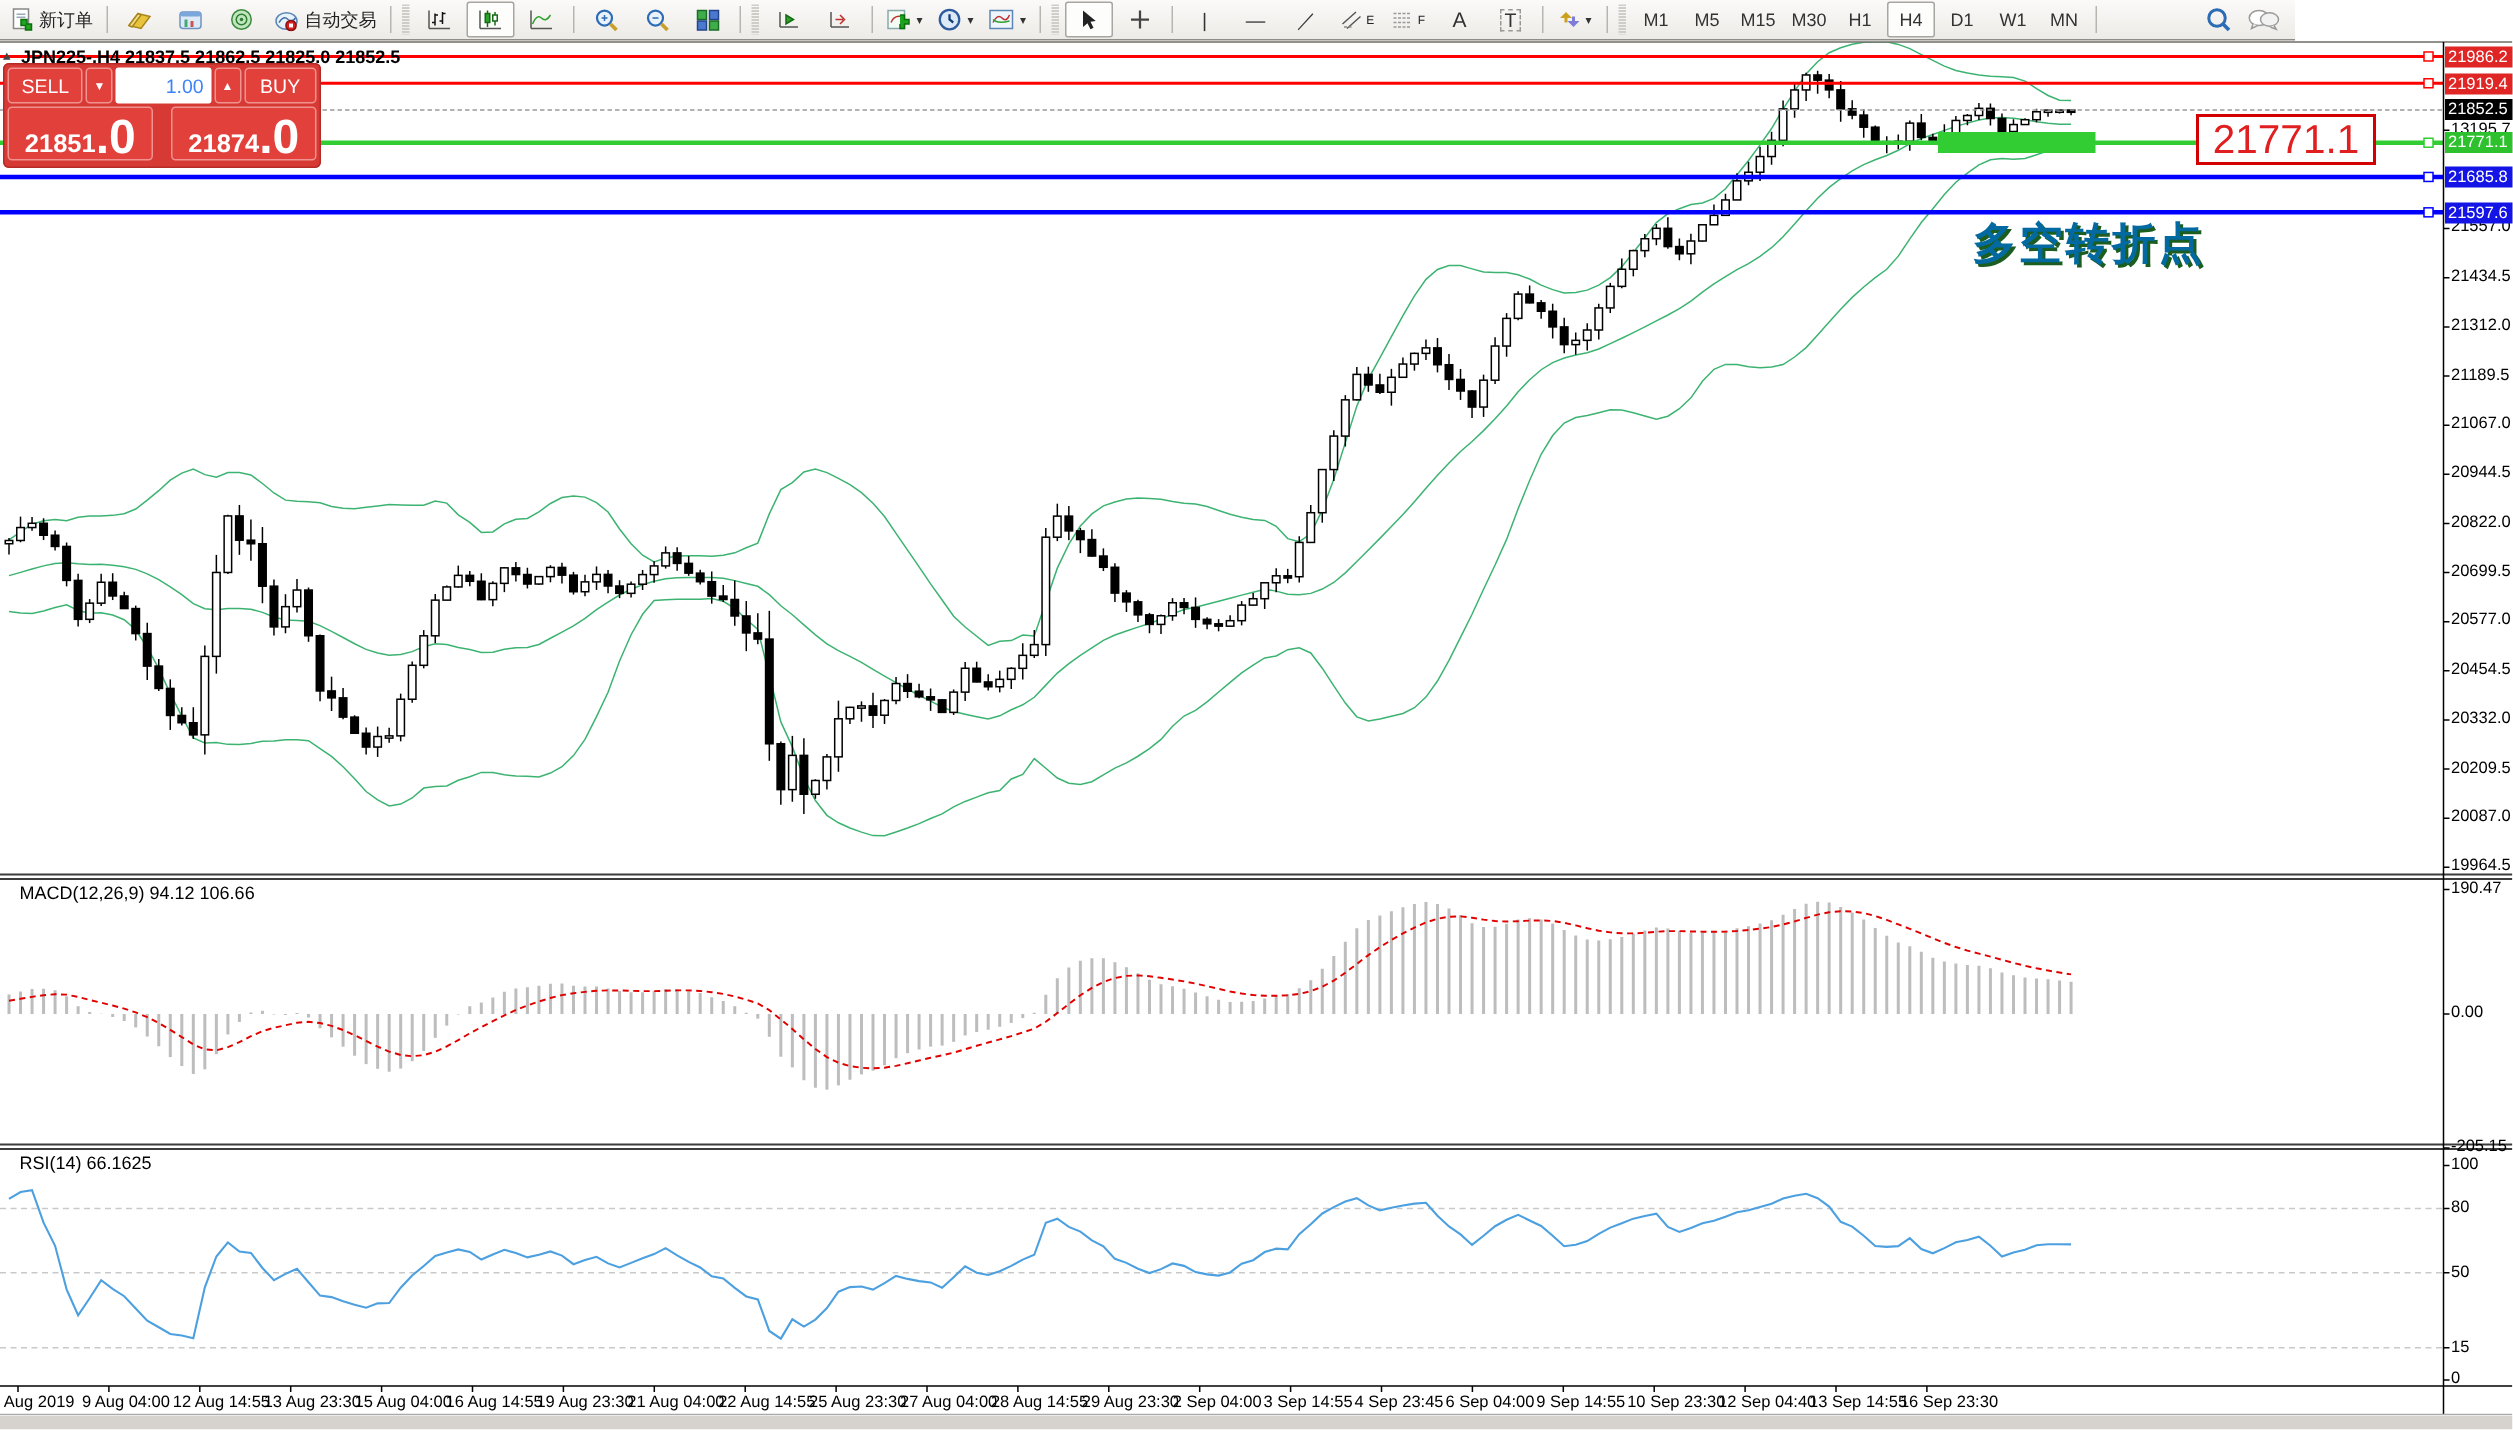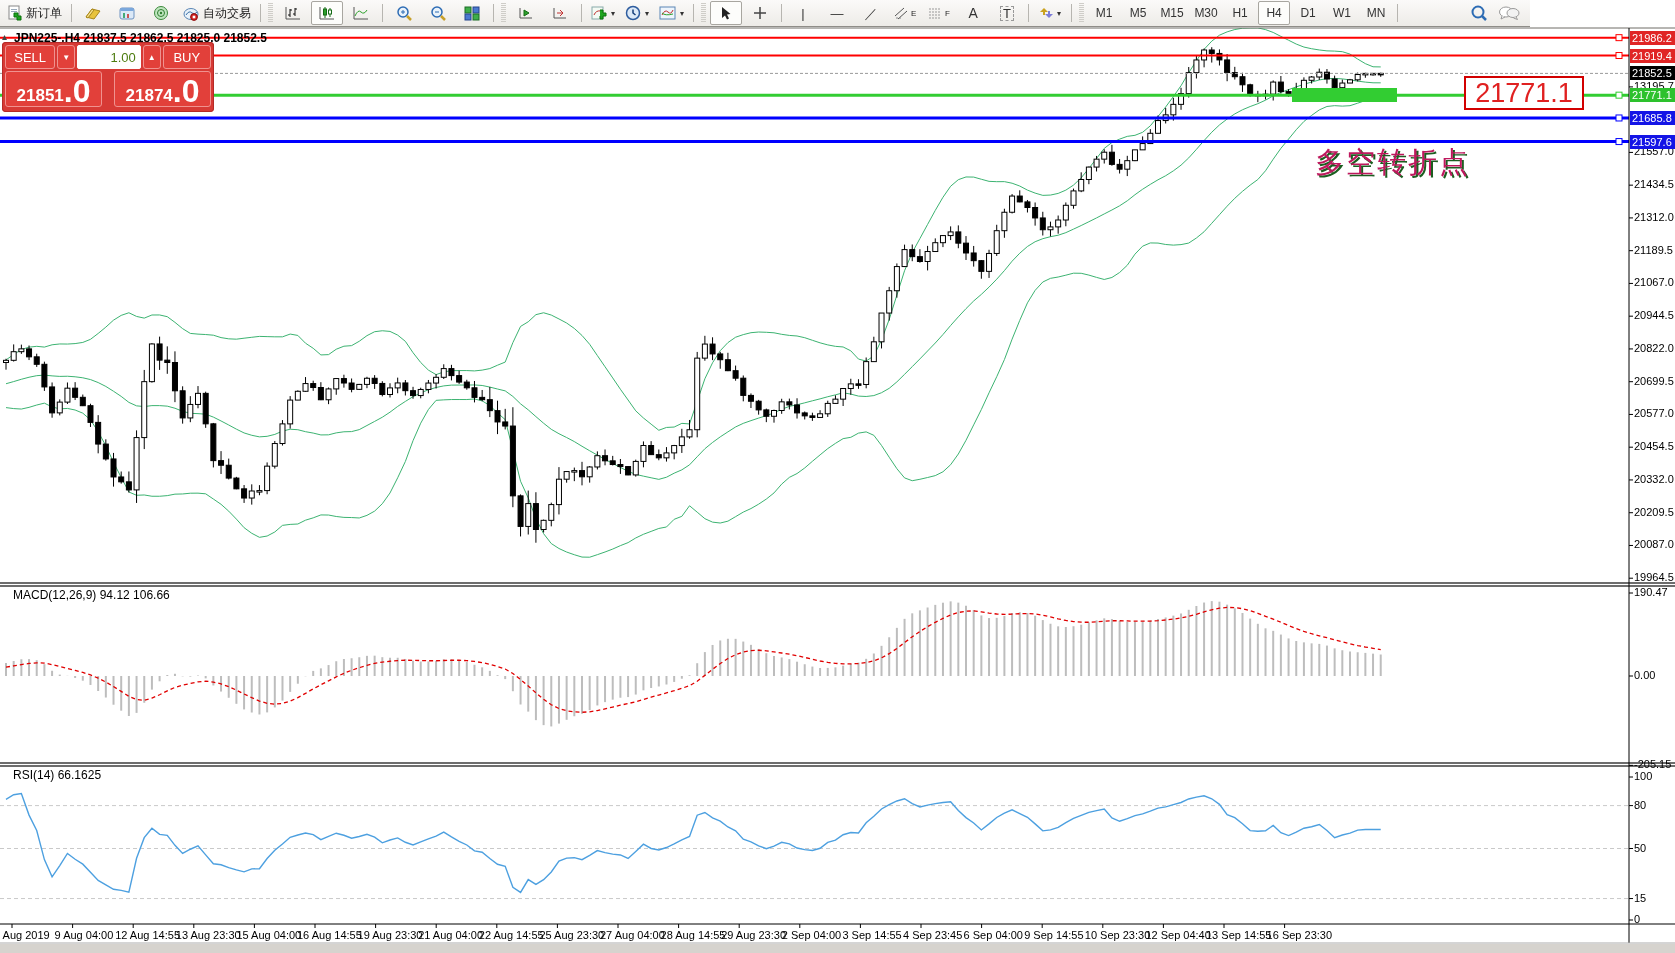--- a/index.html
+++ b/index.html
@@ -34,31 +34,31 @@
   .date-label{position:absolute;top:901px;font-size:11px;color:#000;white-space:nowrap;z-index:5;}
   
   #trade-panel{position:absolute;left:2px;top:14px;width:212px;height:70px;background:#d73a35;
      border-radius:4px;padding:3px;box-sizing:border-box;z-index:20;box-shadow:0 0 0 1px #b52a27 inset;}
   #tp-row1{display:flex;height:24px;gap:2px;border-radius:11px;}
   .tp-btn{background:#e2403a;border:1px solid #f0928f;border-radius:3px;color:#fff;
      font-size:13px;display:flex;align-items:center;justify-content:center;}
   #tp-sell{width:52px;} #tp-buy{width:50px;margin-left:auto;}
   .tp-spin{width:17px;background:#e2403a;border:1px solid #f0928f;border-radius:3px;color:#fff;
      font-size:8px;display:flex;align-items:center;justify-content:center;}
-  #tp-vol{width:62px;background:#fff;border:1px solid #fff;border-radius:2px;color:#4d7c0f;
+  #tp-vol{width:62px;background:#fff;border:1px solid #fff;border-radius:2px;color:#3b82f6;
      font-size:13px;display:flex;align-items:center;justify-content:flex-end;padding-right:4px;}
   #tp-row2{display:flex;height:36px;margin-top:2px;gap:12px;}
   .tp-price{flex:1;background:#e2403a;border:1px solid #f0928f;border-radius:3px;color:#fff;
      display:flex;align-items:flex-end;justify-content:center;padding-bottom:2px;}
   .tp-num{font-size:17px;font-weight:bold;line-height:1;}
   .tp-big{font-size:32px;font-weight:bold;line-height:0.82;}
   
   #big-price{position:absolute;left:1464px;top:76px;width:116px;height:30px;background:#fff;
      border:2px solid #d20000;color:#e02020;font-size:27px;line-height:30px;text-align:center;z-index:15;}
-  #cn-note{position:absolute;left:1315px;top:143px;font-size:29px;font-weight:normal;color:#be185d;
+  #cn-note{position:absolute;left:1315px;top:143px;font-size:29px;font-weight:bold;color:#0369a1;
      text-shadow:2px 2px 0 #1b5e20;z-index:15;letter-spacing:2px;}
   #status-strip{position:absolute;left:0;top:944px;width:1675px;height:9px;background:#d6d3ce;}
 </style>
 </head>
 <body>
 
 <div id="toolbar">
   <div class="tbtn">
     <svg width="16" height="16">
         <rect x="2" y="1" width="10" height="13" fill="#fff" stroke="#888"></rect>

